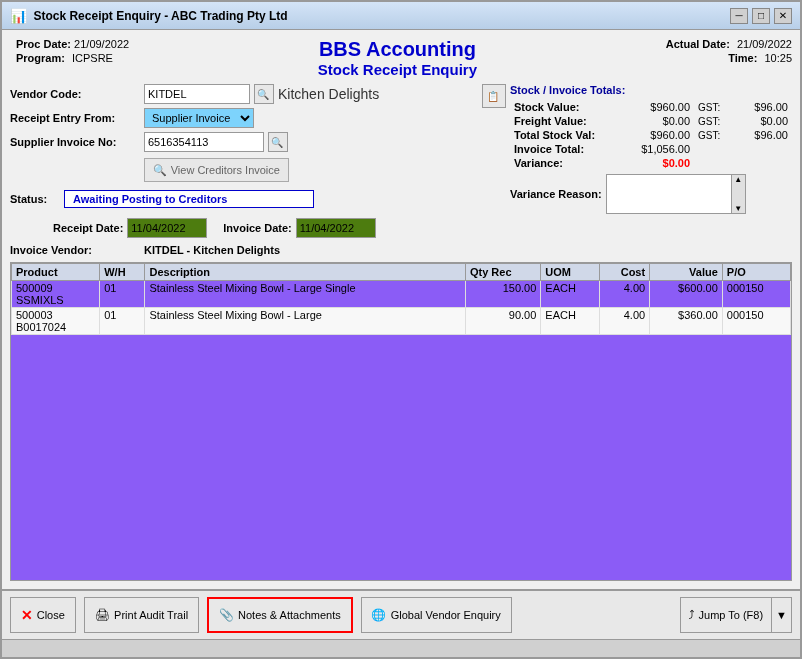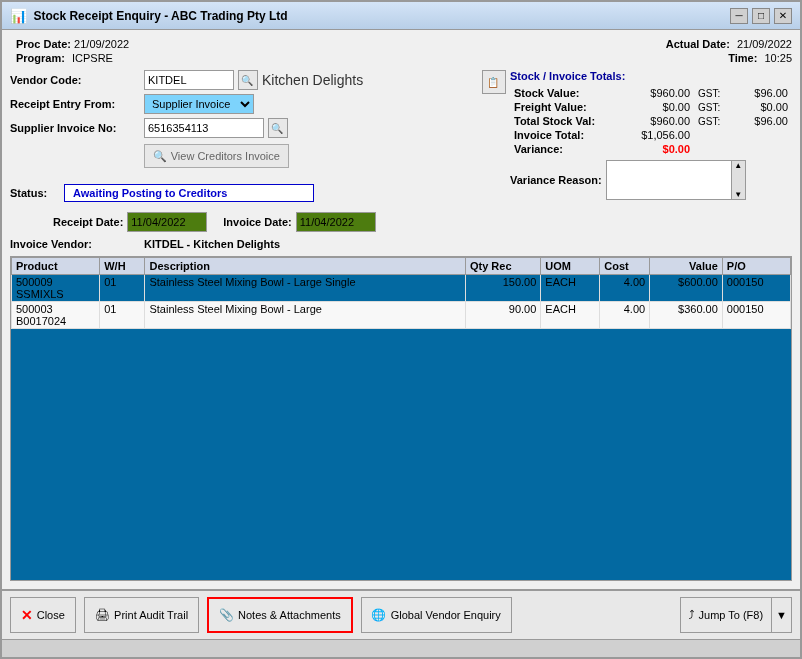--- a/index.html
+++ b/index.html
@@ -138,21 +138,21 @@
     
     .field-input {
       border: 1px solid #999;
       background: white;
       padding: 1px 3px;
       font-size: 11px;
       height: 20px;
     }
     
     .field-input-wide {
-      width: 90px;
+      width: 106px;
     }
     
     .field-input-med {
       width: 120px;
     }
     
     .field-text {
       font-size: 14px;
       color: #333;
     }
@@ -304,21 +304,21 @@
       flex-direction: column;
       align-items: center;
       justify-content: space-between;
     }
     
     
     .table-section {
       flex: 1;
       border: 1px solid #999;
       overflow: hidden;
-      background: #0369a1;
+      background: #8b5cf6;
     }
     
     .data-table {
       width: 100%;
       border-collapse: collapse;
       font-size: 11px;
     }
     
     .data-table th {
       background: #d0d8e8;
@@ -493,20 +493,24 @@
         <div class="proc-date">
           <strong>Proc Date:</strong>
           <span>21/09/2022</span>
         </div>
         <div class="program-line">
           <strong>Program:</strong>
           <span style="margin-left:4px;">ICPSRE</span>
         </div>
       </div>
 
+      <div class="header-center">
+        <div class="app-title">BBS Accounting</div>
+        <div class="app-subtitle">Stock Receipt Enquiry</div>
+      </div>
 
       <div class="header-right">
         <div class="actual-date">
           <strong>Actual Date:</strong>
           <span style="margin-left:4px;">21/09/2022</span>
         </div>
         <div class="actual-date">
           <strong>Time:</strong>
           <span style="margin-left:4px;">10:25</span>
         </div>
@@ -537,21 +541,21 @@
           <div class="search-btn">🔍</div>
         </div>
 
         <div class="field-row" style="margin-left: 134px; margin-top: 2px;">
           <button class="view-creditors-btn">
             <span>🔍</span>
             <span>View Creditors Invoice</span>
           </button>
         </div>
 
-        <div class="status-row" style="margin-top:12px;">
+        <div class="status-row" style="margin-top:4px;">
           <span class="status-label">Status:</span>
           <div class="status-value">Awaiting Posting to Creditors</div>
         </div>
 
         <div class="date-row">
           <div class="date-field">
             <span class="date-label">Receipt Date:</span>
             <input class="date-input" value="11/04/2022" readonly="" style="">
           </div>
           <div class="date-field">
@@ -625,21 +629,21 @@
 
     <div class="table-section">
       <table class="data-table">
         <thead>
           <tr>
             <th>Product</th>
             <th>W/H</th>
             <th>Description</th>
             <th>Qty Rec</th>
             <th>UOM</th>
-            <th style="">Cost</th>
+            <th style="text-align:right;">Cost</th>
             <th style="text-align:right;">Value</th>
             <th>P/O</th>
           </tr>
         </thead>
         <tbody>
           <tr>
             <td>
               <div>500009</div>
               <div>SSMIXLS</div>
             </td>

